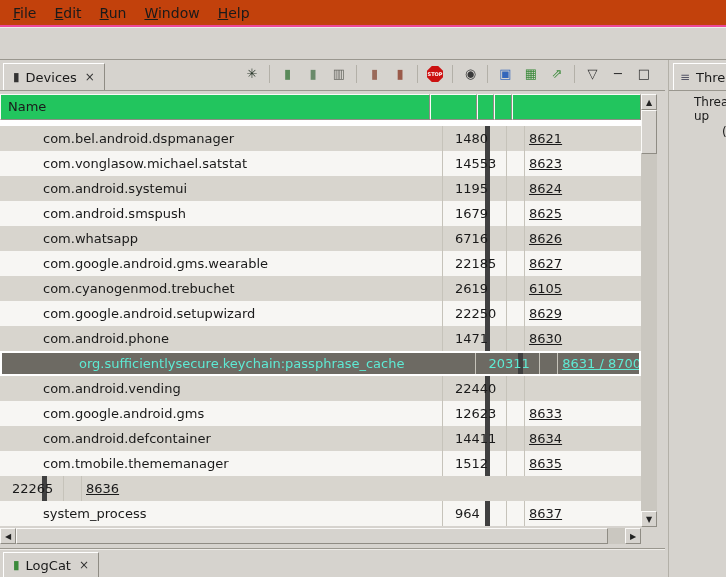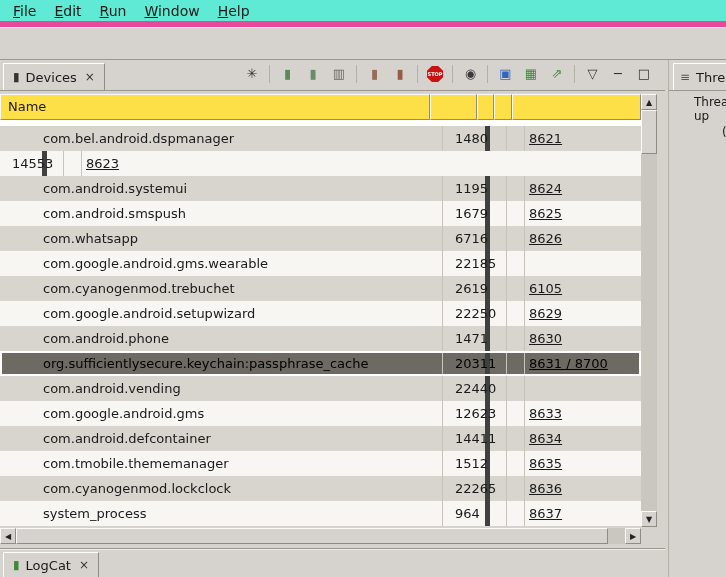--- a/index.html
+++ b/index.html
@@ -6,21 +6,21 @@
   html,body { width:726px; height:577px; overflow:hidden; }
   body {
     font-family:"DejaVu Sans", sans-serif;
     font-size:13px; color:#1a1a1a;
     background:#d6d3ce; position:relative;
   }
 
   
   .menubar {
     position:absolute; left:0; top:0; width:726px; height:27px;
-    background:#5eead4; border-bottom:6px solid #ec4899;
+    background:#c2410c; border-bottom:2px solid #ec4899;
     display:flex; align-items:center; padding-left:4px; gap:2px;
   }
   .menu-item {
     display:inline-block; padding:3px 9px; font-size:14px; cursor:default;
   }
   .menu-item::first-letter { text-decoration:underline; }
 
   
   .topbar {
     position:absolute; left:0; top:27px; width:726px; height:33px;
@@ -71,42 +71,42 @@
     background:#cc1111; color:#fff;
     clip-path:polygon(30% 0,70% 0,100% 30%,100% 70%,70% 100%,30% 100%,0 70%,0 30%);
     font-size:5px; font-weight:bold; line-height:16px; text-align:center; letter-spacing:0;
   }
 
   
   .tbl-header {
     position:absolute; left:0; top:34px; width:641px; height:26px; display:flex;
   }
   .hcell {
-    background:#fde047;
+    background:#22c55e;
     border-top:1px solid #fbfaf8; border-left:1px solid #fbfaf8;
     border-right:1px solid #8f8c84; border-bottom:1px solid #8f8c84;
     line-height:24px; padding-left:7px; font-size:13px; white-space:nowrap; overflow:hidden;
   }
   .h-name { width:430px; }
   .h-pid  { width:47px; }
   .h-a    { width:17px; }
   .h-b    { width:18px; }
   .h-port { flex:1; }
 
   .rows {
     position:absolute; left:0; top:60px; width:641px; height:406px;
     background:#ffffff; padding-top:6px; overflow:hidden;
   }
   .row { display:flex; height:25px; line-height:25px; cursor:default; }
   .row:nth-child(odd)  { background:#d8d5ce; }
   .row:nth-child(even) { background:#f7f6f3; }
   .row.selected {
-    background:#6d6a63; color:#000000;
+    background:#6d6a63; color:#5eead4;
     outline:2px solid #ffffff; outline-offset:-2px;
-    position:relative; z-index:2;
+    position:relative; z-index:2;padding-left:36px;
   }
   .cell { white-space:nowrap; overflow:visible; }
   .c-name { width:430px; padding-left:30px; border-right:1px solid #c6c3ba; overflow:hidden;margin-left:13px; }
   .c-pid  { width:47px; padding-left:12px; border-right:5px solid #404040; }
   .c-a    { width:17px; border-right:1px solid #c6c3ba; }
   .c-b    { width:18px; border-right:1px solid #c6c3ba; }
   .c-port { flex:1; padding-left:4px;text-decoration:underline; }
 
   
   .vscroll {
@@ -214,20 +214,21 @@
   <div class="rows" data-name="process-table">
 
   <div class="row" data-name="table-row">
       <div class="cell c-name" data-name="process-name">com.bel.android.dspmanager</div>
       <div class="cell c-pid" data-name="process-pid">1480</div>
       <div class="cell c-a" data-name="cell-spacer1"></div>
       <div class="cell c-b" data-name="cell-spacer2"></div>
       <div class="cell c-port" data-name="process-port">8621</div>
     </div>
       <div class="row" data-name="table-row">
+      <div class="cell c-name" data-name="process-name">com.vonglasow.michael.satstat</div>
       <div class="cell c-pid" data-name="process-pid">14553</div>
       <div class="cell c-a" data-name="cell-spacer1"></div>
       <div class="cell c-b" data-name="cell-spacer2"></div>
       <div class="cell c-port" data-name="process-port">8623</div>
     </div>
       <div class="row" data-name="table-row">
       <div class="cell c-name" data-name="process-name">com.android.systemui</div>
       <div class="cell c-pid" data-name="process-pid">1195</div>
       <div class="cell c-a" data-name="cell-spacer1"></div>
       <div class="cell c-b" data-name="cell-spacer2"></div>
@@ -245,20 +246,21 @@
       <div class="cell c-pid" data-name="process-pid">6716</div>
       <div class="cell c-a" data-name="cell-spacer1"></div>
       <div class="cell c-b" data-name="cell-spacer2"></div>
       <div class="cell c-port" data-name="process-port">8626</div>
     </div>
       <div class="row" data-name="table-row">
       <div class="cell c-name" data-name="process-name">com.google.android.gms.wearable</div>
       <div class="cell c-pid" data-name="process-pid">22185</div>
       <div class="cell c-a" data-name="cell-spacer1"></div>
       <div class="cell c-b" data-name="cell-spacer2"></div>
+      <div class="cell c-port" data-name="process-port">8627</div>
     </div>
       <div class="row" data-name="table-row">
       <div class="cell c-name" data-name="process-name">com.cyanogenmod.trebuchet</div>
       <div class="cell c-pid" data-name="process-pid">2619</div>
       <div class="cell c-a" data-name="cell-spacer1"></div>
       <div class="cell c-b" data-name="cell-spacer2"></div>
       <div class="cell c-port" data-name="process-port">6105</div>
     </div>
       <div class="row" data-name="table-row">
       <div class="cell c-name" data-name="process-name">com.google.android.setupwizard</div>
@@ -302,21 +304,20 @@
       <div class="cell c-port" data-name="process-port">8634</div>
     </div>
       <div class="row" data-name="table-row">
       <div class="cell c-name" data-name="process-name">com.tmobile.thememanager</div>
       <div class="cell c-pid" data-name="process-pid">1512</div>
       <div class="cell c-a" data-name="cell-spacer1"></div>
       <div class="cell c-b" data-name="cell-spacer2"></div>
       <div class="cell c-port" data-name="process-port">8635</div>
     </div>
       <div class="row" data-name="table-row">
-      <div class="cell c-name" data-name="process-name">com.cyanogenmod.lockclock</div>
       <div class="cell c-pid" data-name="process-pid">22265</div>
       <div class="cell c-a" data-name="cell-spacer1"></div>
       <div class="cell c-b" data-name="cell-spacer2"></div>
       <div class="cell c-port" data-name="process-port">8636</div>
     </div>
       <div class="row" data-name="table-row">
       <div class="cell c-name" data-name="process-name">system_process</div>
       <div class="cell c-pid" data-name="process-pid">964</div>
       <div class="cell c-a" data-name="cell-spacer1"></div>
       <div class="cell c-b" data-name="cell-spacer2"></div>

